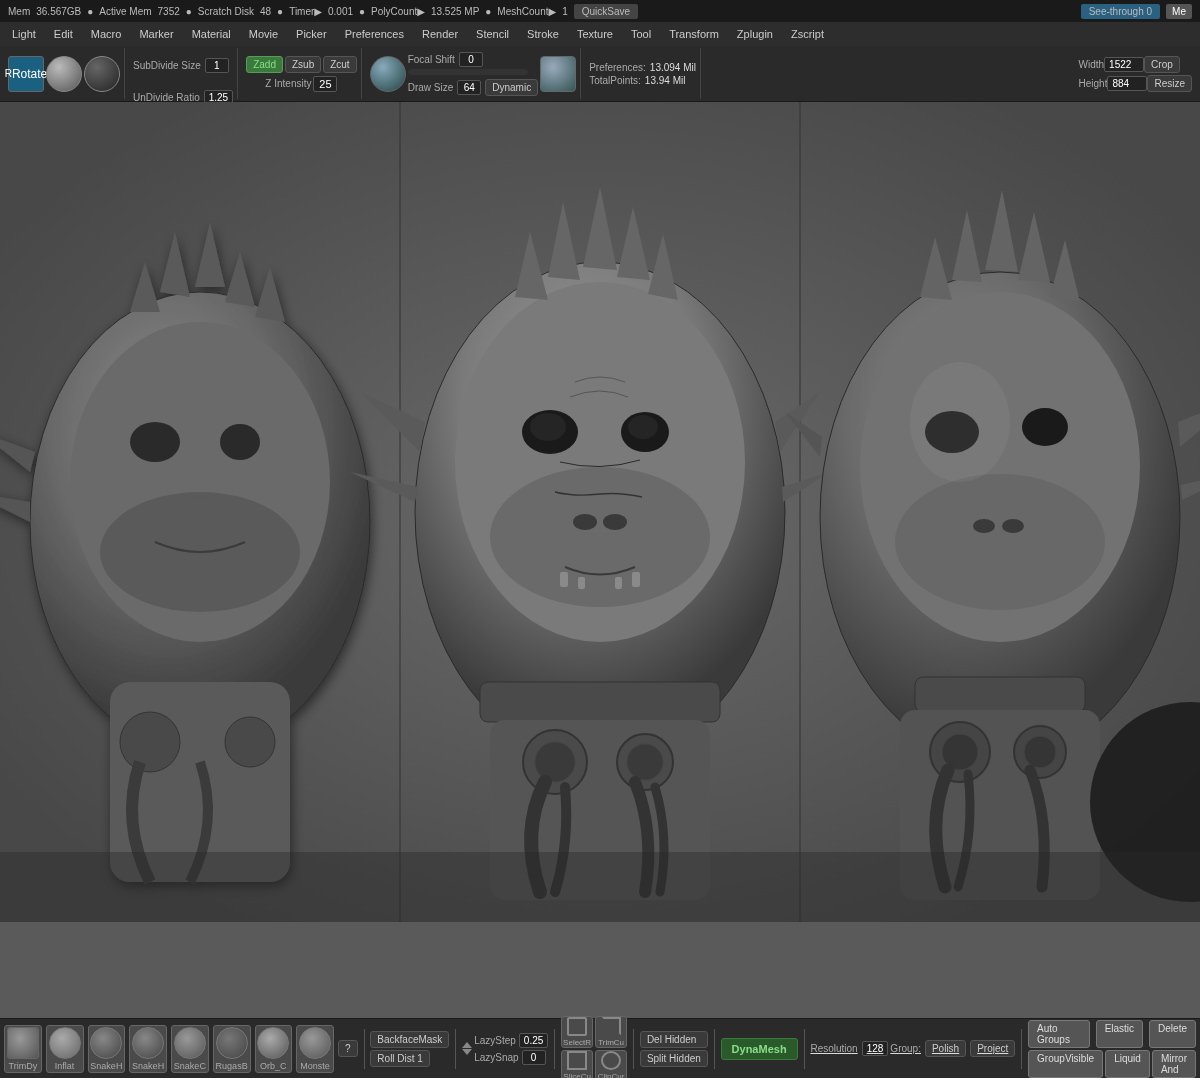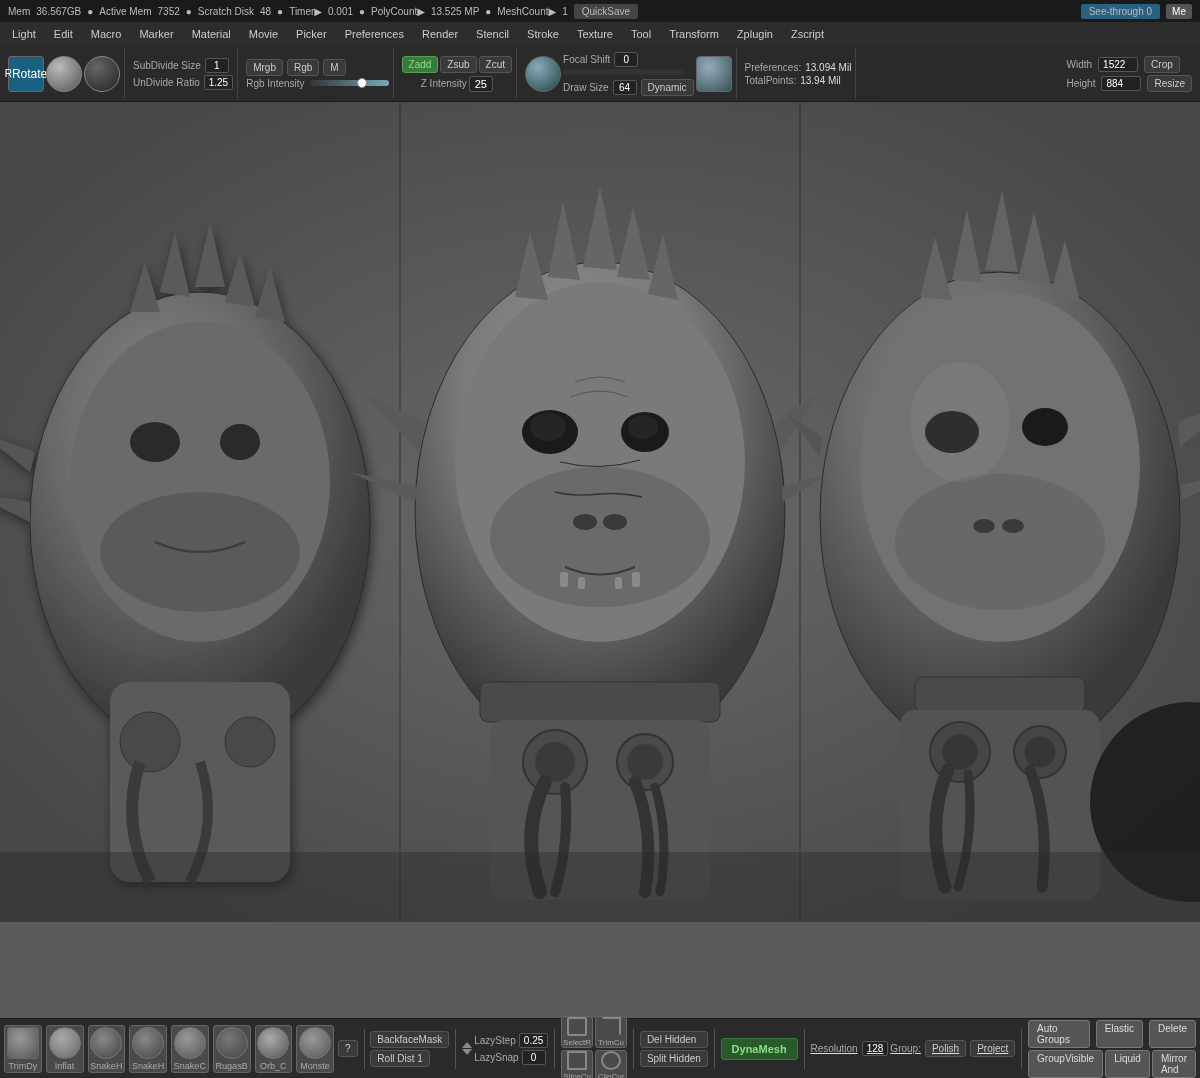--- a/index.html
+++ b/index.html
@@ -117,20 +117,21 @@
     .subdiv-group {
       display: flex;
       flex-direction: column;
       gap: 2px;
       font-size: 10px;
     }
     .subdiv-row {
       display: flex;
       align-items: center;
       gap: 4px;
+      margin-top: 15px;
     }
     .subdiv-label { color: #aaa; white-space: nowrap; }
     .subdiv-val {
       background: #222;
       border: 1px solid #555;
       color: #fff;
       padding: 1px 4px;
       border-radius: 2px;
       min-width: 24px;
       text-align: center;
@@ -198,21 +199,21 @@
       gap: 2px;
     }
 
     .right-panel {
       display: flex;
       flex-direction: column;
       gap: 2px;
       margin-left: auto;
       font-size: 10px;
     }
-    .right-row { display: flex; align-items: center; gap: 6px; }
+    .right-row { display: flex; align-items: center; }
     .right-val {
       background: #222;
       border: 1px solid #555;
       padding: 1px 4px;
       border-radius: 2px;
       color: #fff;
       min-width: 40px;
     }
 
     
@@ -404,35 +405,20 @@
         <span class="subdiv-label">SubDivide Size</span>
         <span class="subdiv-val">1</span>
       </div>
       <div class="subdiv-row">
         <span class="subdiv-label">UnDivide Ratio</span>
         <span class="subdiv-val">1.25</span>
       </div>
     </div>
   </div>
 
-  <div class="tool-group">
-    <div class="rgb-group">
-      <div class="rgb-row">
-        <span class="tool-btn">Mrgb</span>
-        <span class="tool-btn">Rgb</span>
-        <span class="tool-btn">M</span>
-      </div>
-      <div class="rgb-row">
-        <span style="color:#aaa;">Rgb Intensity</span>
-        <div class="rgb-slider">
-          <div class="rgb-slider-thumb"></div>
-        </div>
-      </div>
-    </div>
-  </div>
 
   <div class="tool-group">
     <div class="zadd-group">
       <div class="zadd-row">
         <span class="tool-btn active" style="background:#3a7a3a; border-color:#5a9a5a; color:#8d8;">Zadd</span>
         <span class="tool-btn">Zsub</span>
         <span class="tool-btn">Zcut</span>
       </div>
       <div class="zadd-row">
         <span style="color:#aaa; font-size:10px;">Z Intensity</span>

